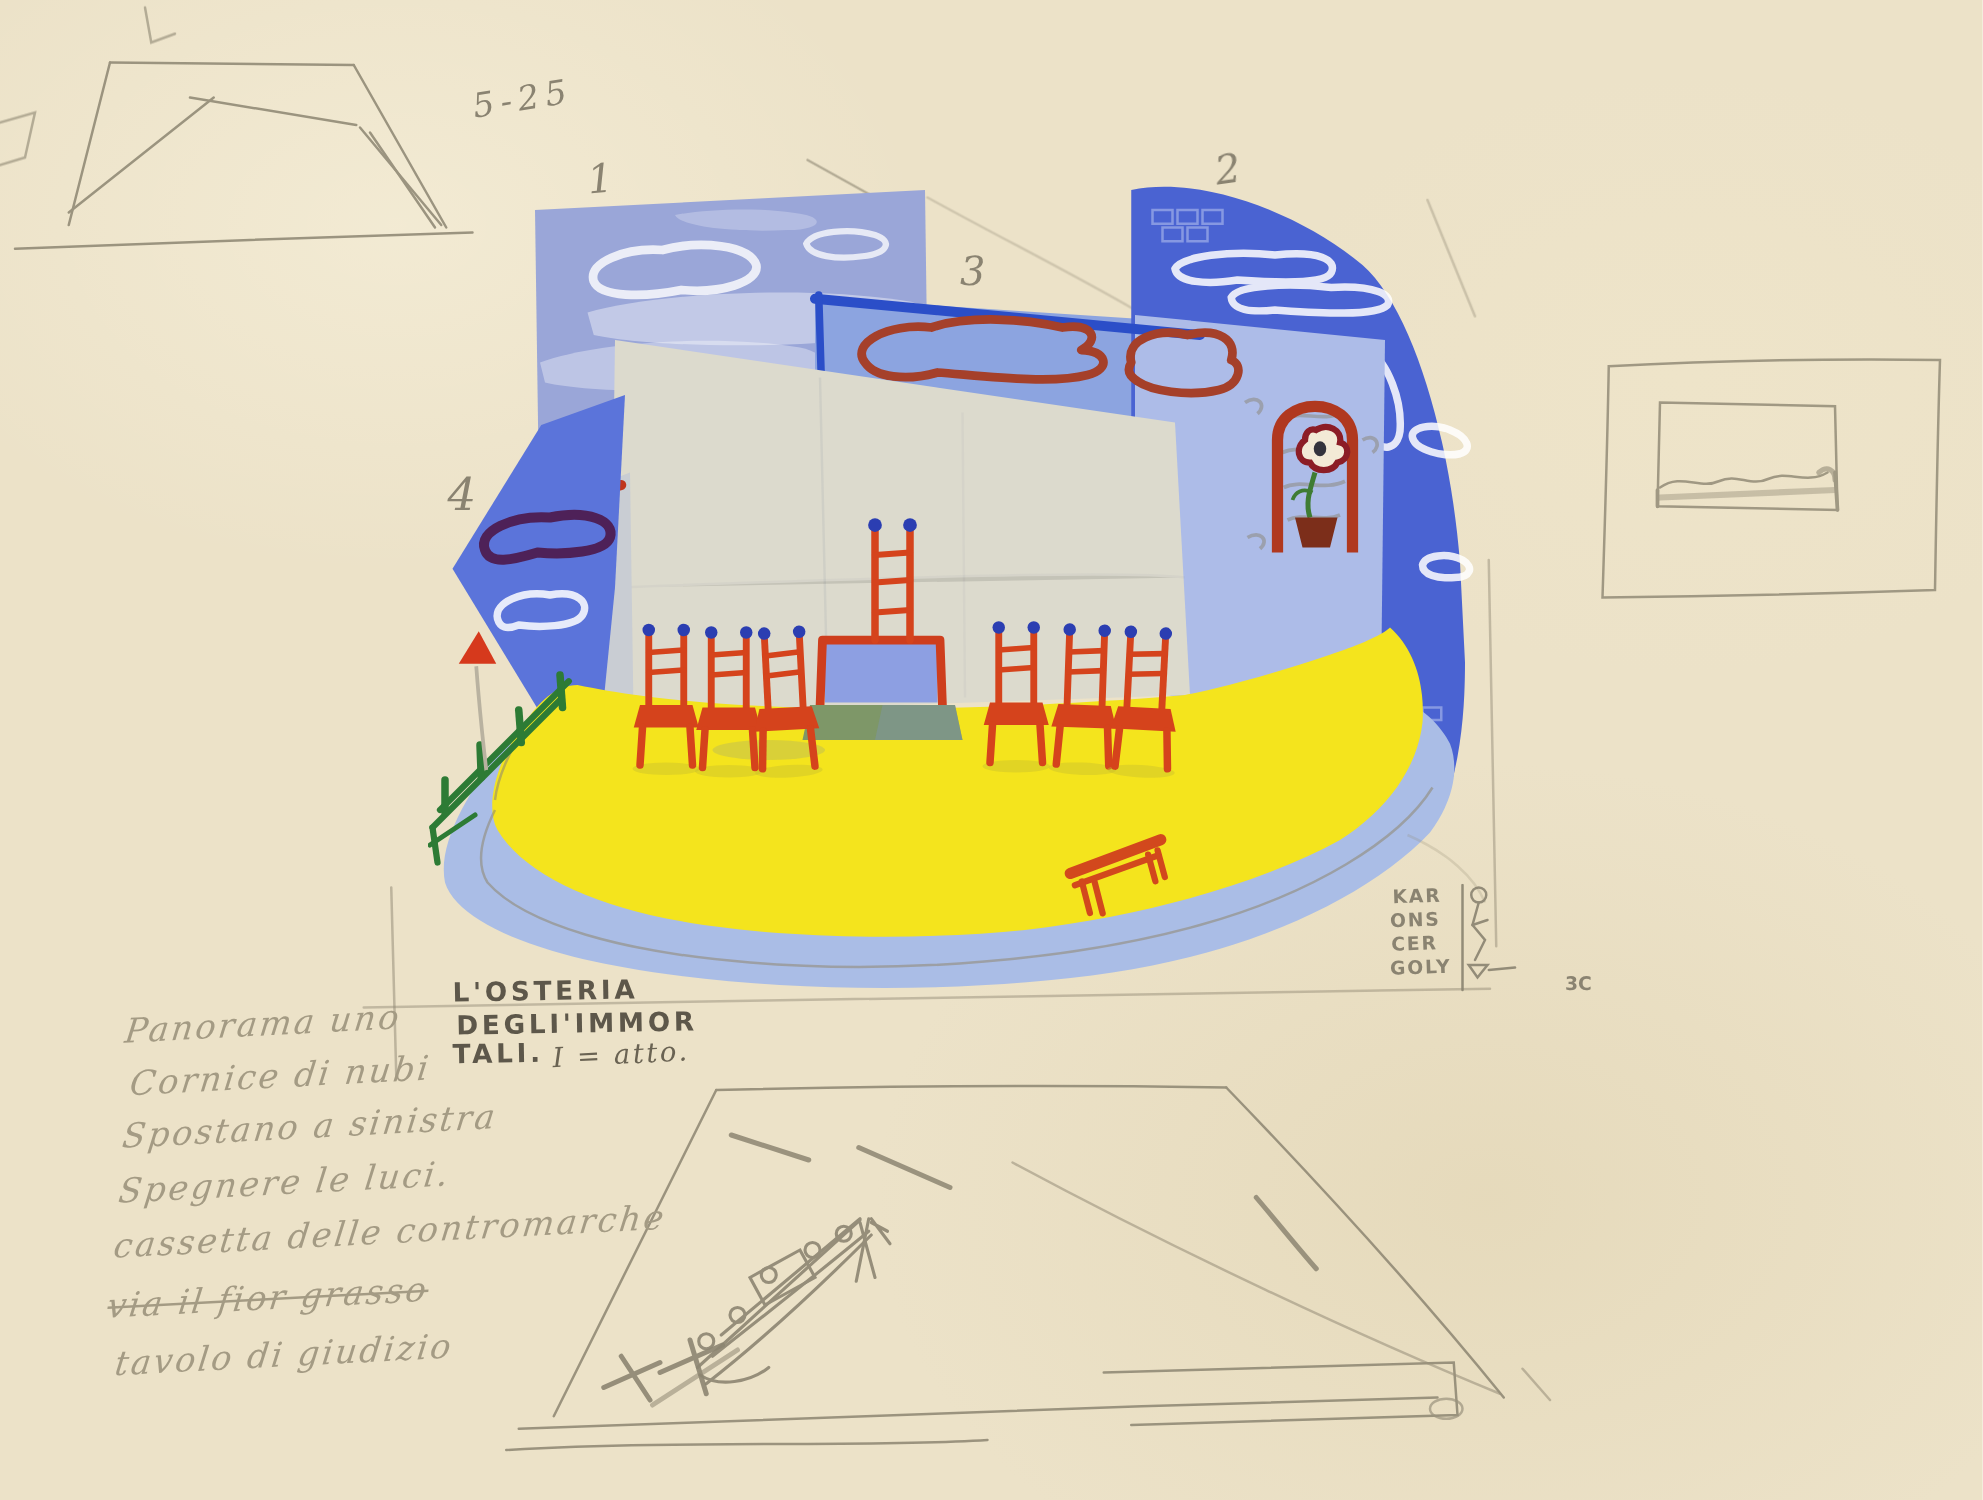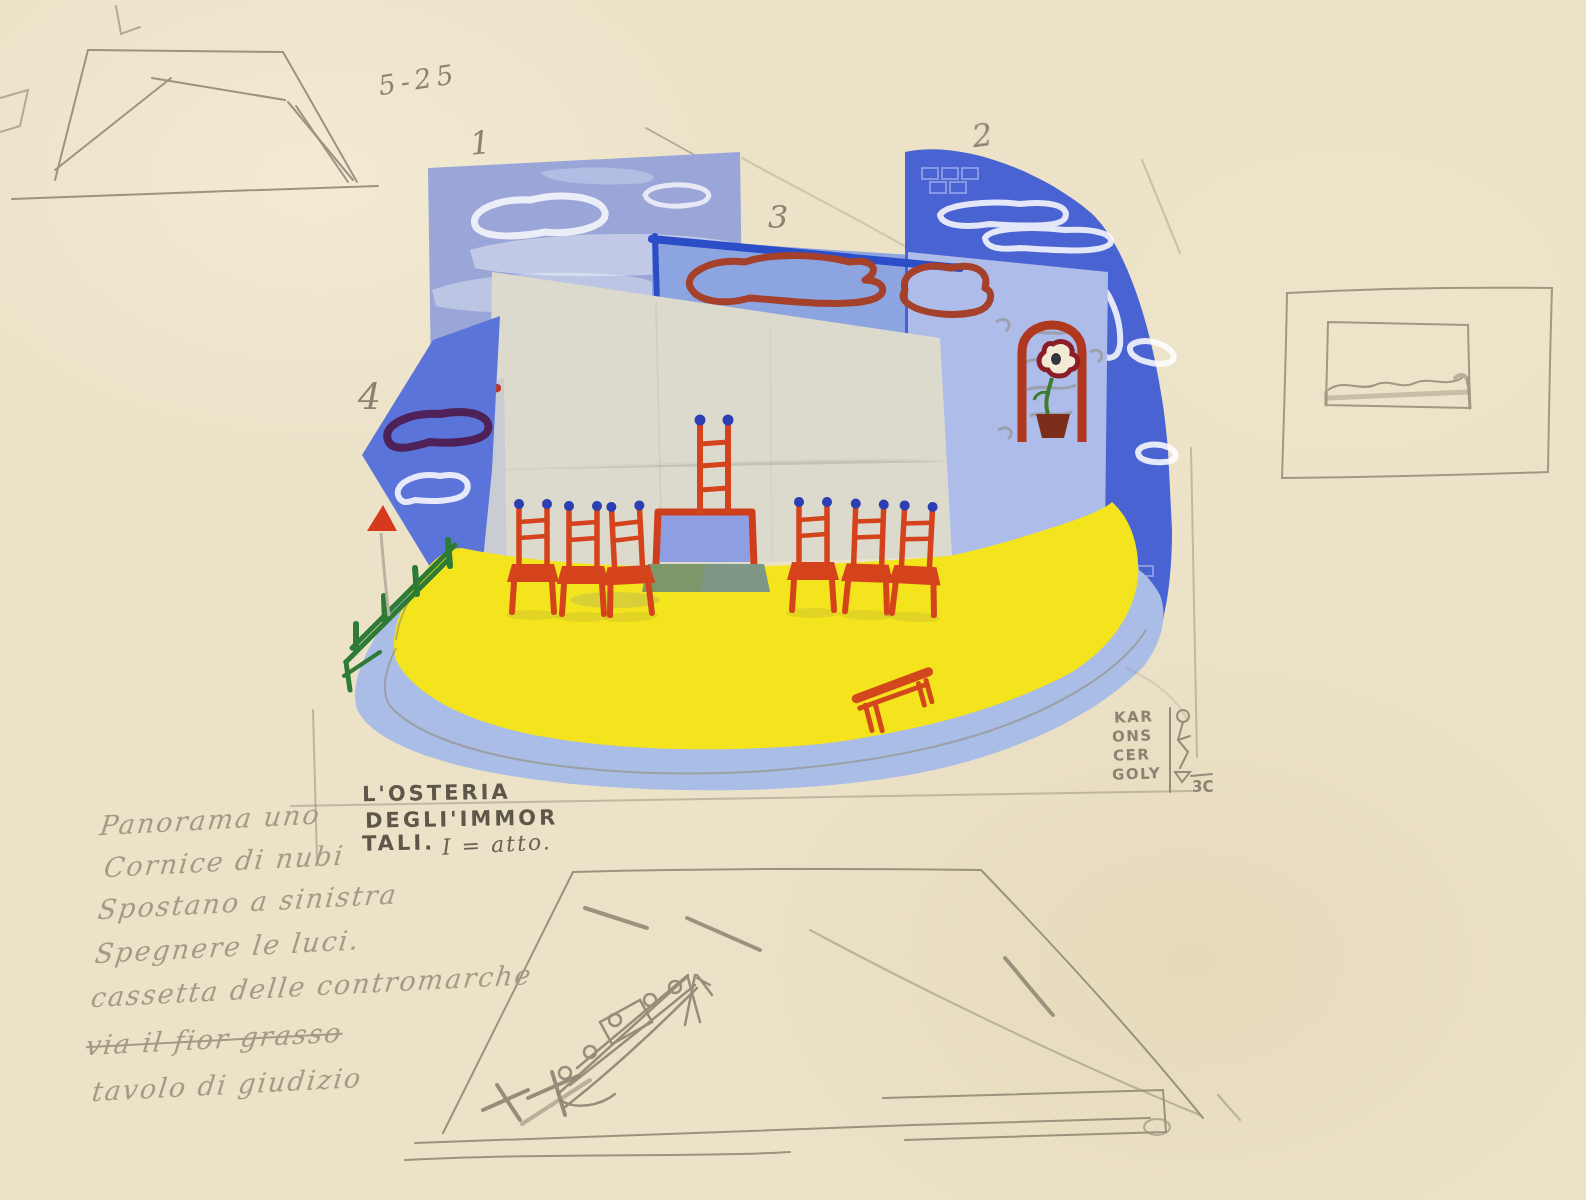--- a/index.html
+++ b/index.html
@@ -358,21 +358,21 @@
 
 <div class="txt title-line" style="left:362px;top:780px;transform:rotate(-1deg);">L'OSTERIA</div>
 <div class="txt title-line" style="left:365px;top:806px;transform:rotate(-1deg);">DEGLI'IMMOR</div>
 <div class="txt title-line" style="left:362px;top:830px;transform:rotate(-1deg);">TALI.</div>
 <div class="txt act" style="left:442px;top:832px;">I = atto.</div>
 
 <div class="txt sig-line" style="left:1114px;top:708px;">KAR</div>
 <div class="txt sig-line" style="left:1112px;top:727px;">ONS</div>
 <div class="txt sig-line" style="left:1113px;top:746px;">CER</div>
 <div class="txt sig-line" style="left:1112px;top:765px;">GOLY</div>
-<div class="txt mark" style="left:1192px;top:778px;">3C</div>
+<div class="txt mark" style="left:1252px;top:778px;">3C</div>
 
 <div class="txt note" style="left:102px;top:810px;">Panorama uno</div>
 <div class="txt note" style="left:106px;top:852px;">Cornice di nubi</div>
 <div class="txt note" style="left:100px;top:894px;">Spostano a sinistra</div>
 <div class="txt note" style="left:97px;top:938px;">Spegnere le luci.</div>
 <div class="txt note" style="left:93px;top:982px;">cassetta delle contromarche</div>
 <div class="txt note struck" style="left:88px;top:1030px;">via il fior grasso</div>
 <div class="txt note" style="left:94px;top:1076px;">tavolo di giudizio</div>
 
 </div>

